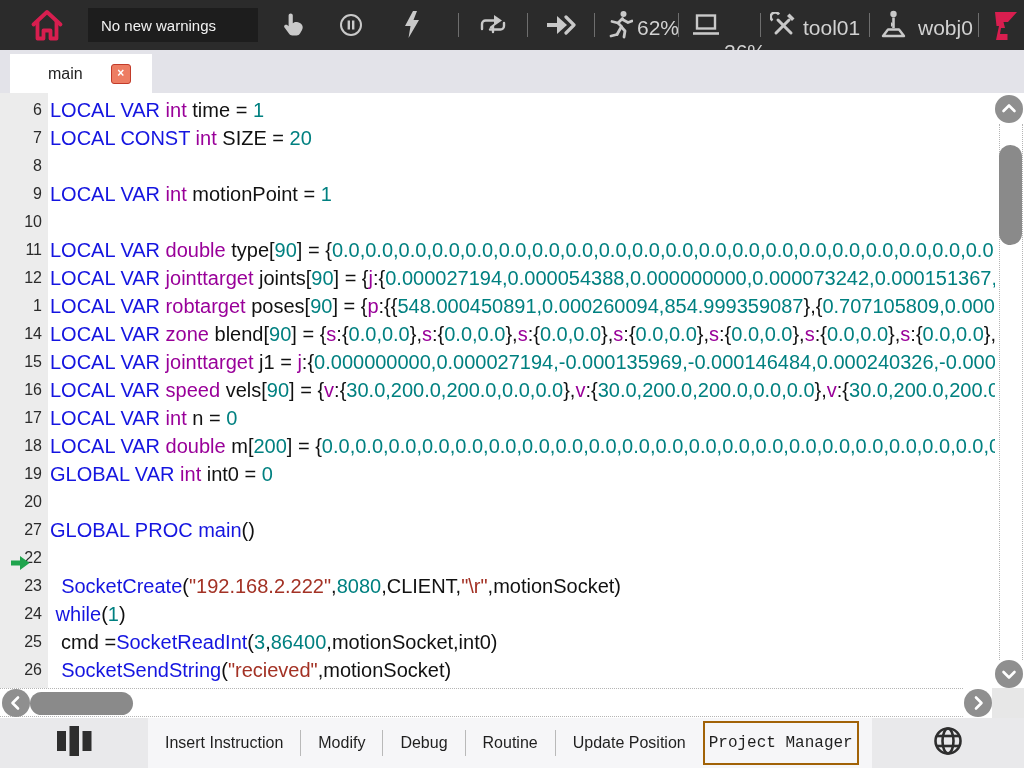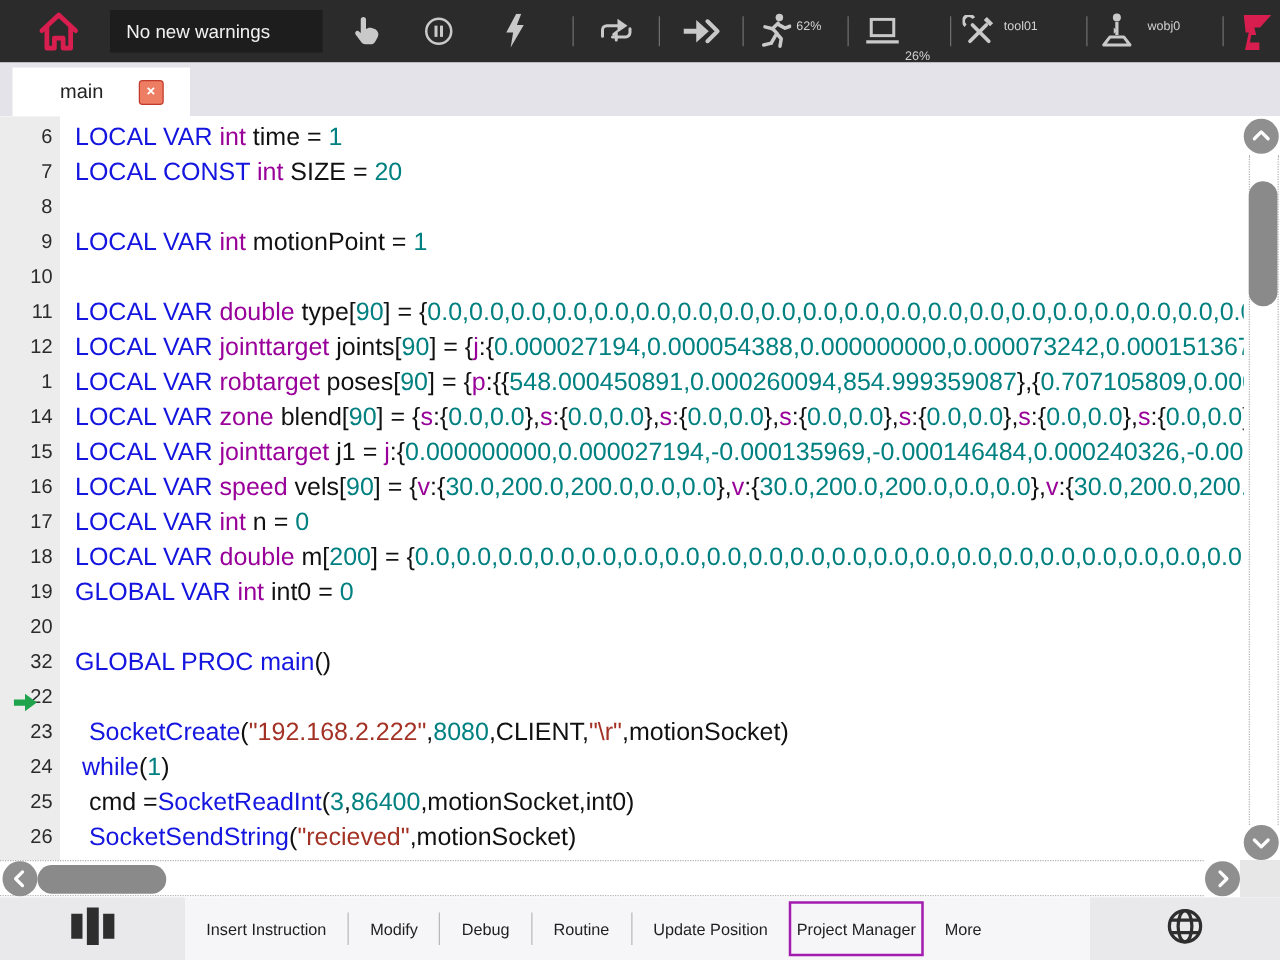--- a/index.html
+++ b/index.html
@@ -5,40 +5,40 @@
   html,body{margin:0;padding:0;}
   body{width:1024px;height:768px;position:relative;overflow:hidden;
        font-family:"Liberation Sans",sans-serif;background:#ffffff;}
 
   
   .topbar{position:absolute;left:0;top:0;width:1024px;height:50px;background:#2b2b2b;}
   .topbar .abs{position:absolute;}
   .warnbox{left:88px;top:8px;width:170px;height:34px;background:#1d1d1d;color:#f2f2f2;
            font-size:15px;display:flex;align-items:center;padding-left:13px;box-sizing:border-box;}
   .tb-divider{width:1px;height:24px;background:#6e6e6e;top:13px;}
-  .tb-label{color:#d2d2d2;font-size:10px;top:16px;}
+  .tb-label{color:#d2d2d2;font-size:21px;top:16px;}
 
   
   .tabbar{position:absolute;left:0;top:50px;width:1024px;height:43px;background:#e3e3e9;}
   .tab-active{position:absolute;left:10px;top:4px;width:142px;height:39px;background:#ffffff;
               display:flex;align-items:center;}
   .tab-label{font-size:16px;color:#222;margin-left:38px;}
   .tab-close{width:18px;height:18px;margin-left:28px;background:#ed7d63;border:1px solid #c23b2a;
              border-radius:3px;color:#fff;font-size:12px;font-weight:bold;display:flex;
              align-items:center;justify-content:center;line-height:1;}
   .tab-close::after{content:"×";margin-top:-1px;}
 
   
   .editor{position:absolute;left:0;top:93px;width:1024px;height:595px;background:#fff;overflow:hidden;}
   .gutter-bg{position:absolute;left:0;top:0;bottom:0;width:48px;background:#ececec;}
   .code-rows{position:absolute;left:0;top:3px;width:1024px;}
   .code-line{display:flex;height:28px;line-height:28px;position:relative;}
   .line-num{width:48px;box-sizing:border-box;padding-right:6px;text-align:right;
             font-size:16px;color:#2b2b2b;background:#ececec;flex:none;}
-  .line-text{white-space:pre;font-size:20px;color:#111;width:947px;overflow:hidden;flex:none;padding-left:12px;box-sizing:border-box;}
+  .line-text{white-space:pre;font-size:20px;color:#111;width:947px;overflow:hidden;flex:none;padding-left:2px;box-sizing:border-box;}
   .hl-line .line-text{background:#00e0f0;margin-top:40px;}
   .tk-k{color:#1515e0;}  
   .tk-f{color:#1515e0;}  
   .tk-t{color:#990099;}  
   .tk-n{color:#008080;}  
   .tk-s{color:#a33225;}  
   .tk-p{color:#111111;}  
   .caret{display:inline-block;width:2px;height:21px;background:#111;vertical-align:-3px;}
   .ptr-arrow{position:absolute;left:11px;top:7px;}
 
@@ -58,22 +58,22 @@
   .scroll-corner{position:absolute;left:992px;top:688px;width:32px;height:30px;background:#e7e7e7;}
 
   
   .toolbar{position:absolute;left:0;top:718px;width:1024px;height:50px;background:#f6f6f8;}
   .toolbar-left{position:absolute;left:0;top:0;width:148px;height:50px;background:#e9e9eb;
                 display:flex;align-items:center;justify-content:center;}
   .toolbar-right{position:absolute;left:872px;top:0;width:152px;height:50px;background:#e9e9eb;
                  display:flex;align-items:center;justify-content:center;}
   .toolbar-center{position:absolute;left:148px;top:0;width:724px;height:50px;
                   display:flex;align-items:center;}
-  .tb-btn{font-size:13px;color:#1f1f1f;padding:0 17px;height:50px;display:flex;align-items:center;flex:none;}
-  .tb-btn.boxed{border:2px solid #a21caf;height:44px;padding:0 4px;box-sizing:border-box;}
+  .tb-btn{font-size:16px;color:#1f1f1f;padding:0 17px;height:50px;display:flex;align-items:center;flex:none;}
+  .tb-btn.boxed{border:2px solid #a16207;height:44px;padding:0 4px;box-sizing:border-box;font-family:Liberation Mono, monospace;}
   .tb-btn-divider{width:1px;height:26px;background:#b9b9b9;flex:none;}
 </style>
 </head>
 <body>
 
 <div class="topbar">
   <span class="abs" style="left:26px;top:5px;">
     <svg width="42" height="40" viewBox="0 0 40 40">
         <g fill="none" stroke="#d81e4f" stroke-width="3.8" stroke-linejoin="round" stroke-linecap="round">
           <path d="M6.5 19.5 L20 7 L33.5 19.5"></path>
@@ -236,21 +236,21 @@
       </div>
       <div class="code-line">
         <div class="line-num">19</div>
         <div class="line-text"><span class="tk-k">GLOBAL VAR</span><span class="tk-p"> </span><span class="tk-t">int</span><span class="tk-p"> int0 = </span><span class="tk-n">0</span></div>
       </div>
       <div class="code-line">
         <div class="line-num">20</div>
         <div class="line-text"></div>
       </div>
       <div class="code-line">
-        <div class="line-num">32</div>
+        <div class="line-num">27</div>
         <div class="line-text"><span class="tk-k">GLOBAL PROC</span><span class="tk-f"> main</span><span class="tk-p">()</span></div>
       </div>
       <div class="code-line hl-line">
         <div class="line-num">22</div>
         <span class="ptr-arrow"><svg width="19" height="14" viewBox="0 0 19 14">
             <polygon points="0,4.5 9,4.5 9,0 18.5,7 9,14 9,9.5 0,9.5" fill="#1fa44d"></polygon>
           </svg></span>
         <div class="line-text"><span class="tk-p">  </span><span class="tk-f">SocketClose</span><span class="tk-p">(motionSocket)</span><span class="caret"></span></div>
       </div>
       <div class="code-line">

